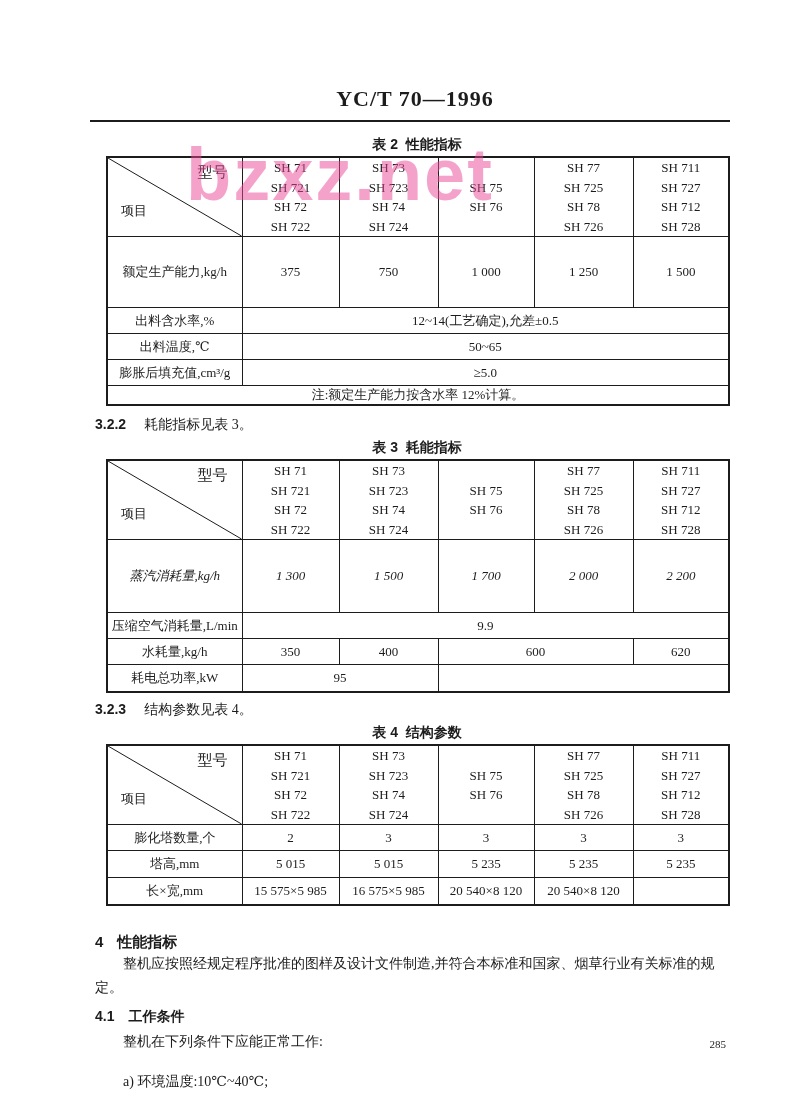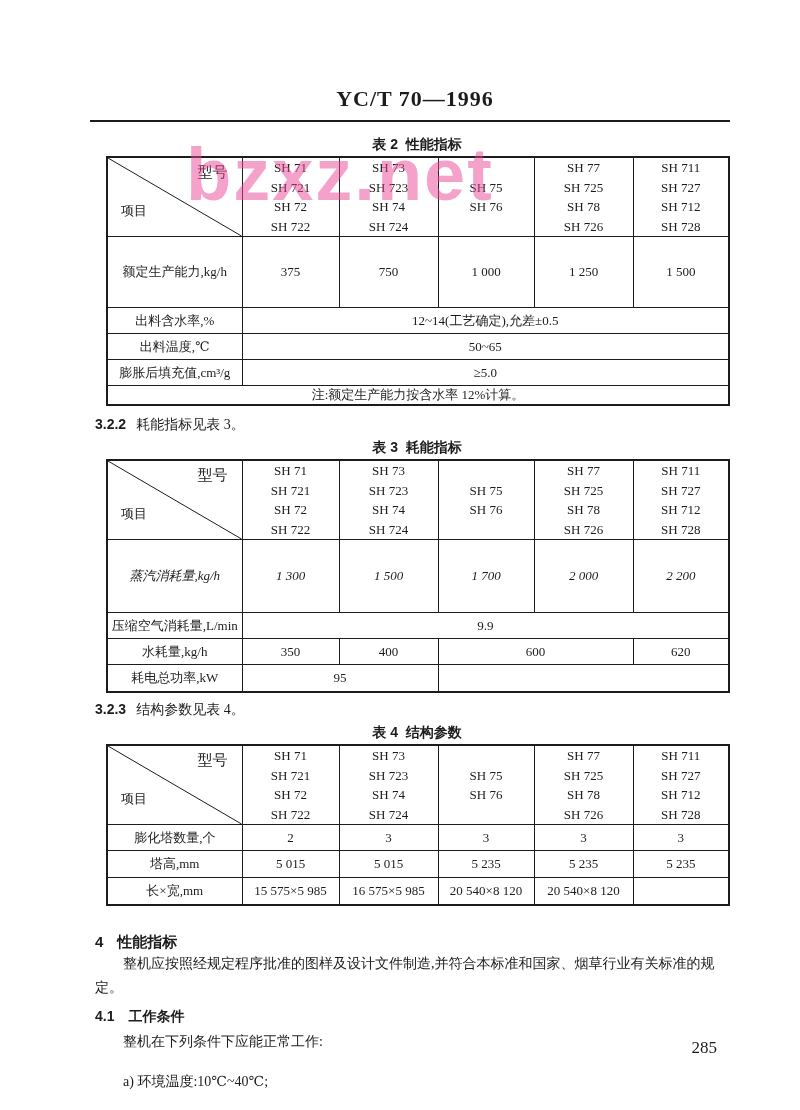--- a/index.html
+++ b/index.html
@@ -42,36 +42,36 @@
   .mline{line-height:19.5px;height:19.5px;font-size:13px;}
 
   td.rowlabel{font-size:12.5px;padding:0 1px;}
   tr.tall70 td{height:70px;}
   tr.tall72 td{height:72px;font-style:italic;}
   tr.r25 td{height:25px;}
   tr.r26 td{height:26px;}
   td.note-cell{text-align:left;padding:3px 6px 3px 14px;font-size:12.5px;height:18px;}
 
   .clause{margin:8px 0 4px 0;font-size:14px;line-height:20px;}
-  .clause-num{font-family:"Liberation Sans","DejaVu Sans",sans-serif;font-weight:bold;margin-right:10px;}
+  .clause-num{font-family:"Liberation Sans","DejaVu Sans",sans-serif;font-weight:bold;margin-right:18px;}
   .gap-top{margin-top:6px;}
 
   .sec-heading{margin:26px 0 0 0;font-family:"Liberation Sans","DejaVu Sans",sans-serif;
     font-weight:bold;font-size:15px;line-height:20px;}
   .sec-heading .num{margin-right:14px;}
   .body-line{font-size:14px;line-height:24px;margin:0;}
   .indent{text-indent:28px;margin-top:16px;}
   .para-top{margin-top:0;}
 
   .watermark{
     position:absolute;left:186px;top:132px;z-index:5;pointer-events:none;
     font-family:"Liberation Sans","DejaVu Sans",sans-serif;font-weight:bold;
     font-size:74px;letter-spacing:2px;color:#ec4899;opacity:0.5;
   }
-  .page-number{position:absolute;right:83px;top:1038px;font-size:17px;}
+  .page-number{position:absolute;right:74px;top:1038px;font-size:11px;}
 </style>
 </head>
 <body>
 
 <div class="page">
 
   <div class="watermark">bzxz.net</div>
 
   <div class="content">
 

